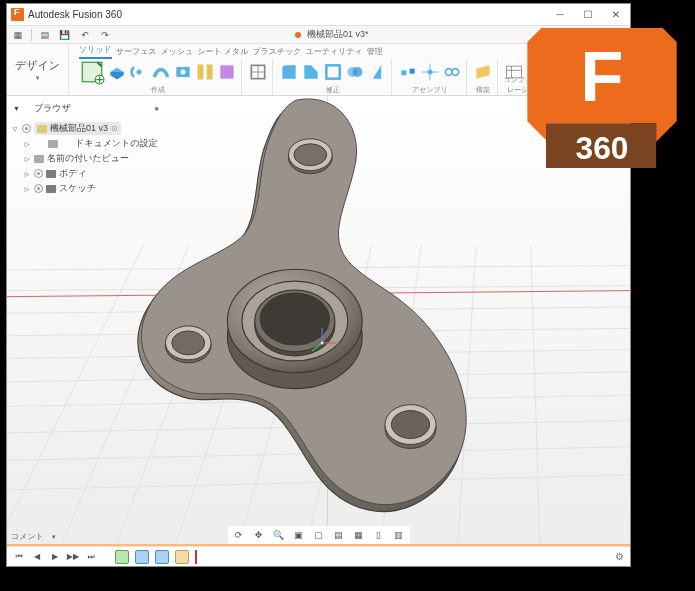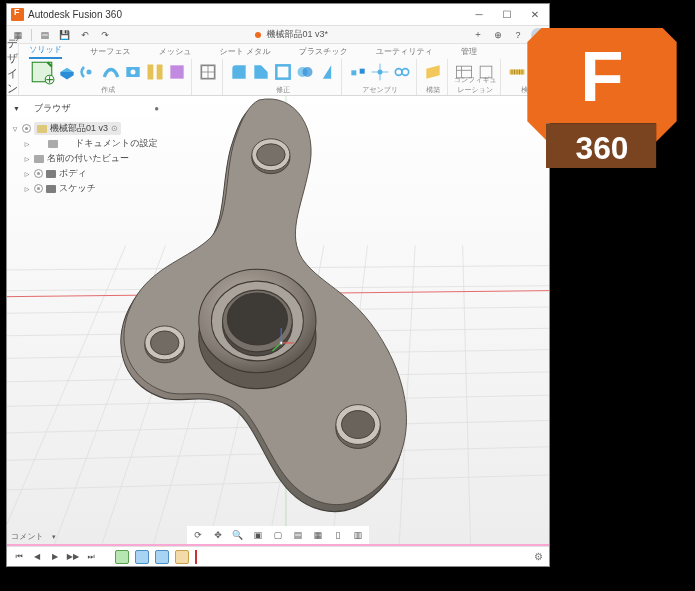--- a/index.html
+++ b/index.html
@@ -1,20 +1,20 @@
 <!DOCTYPE html>
 <html><head>
 <meta charset="utf-8">
 <style>
   * { margin: 0; padding: 0; box-sizing: border-box; font-family: "Segoe UI", "Meiryo", sans-serif; }
   body { background: #000; width: 695px; height: 591px; position: relative; overflow: hidden; }
 
   .window {
-    position: absolute; left: 6px; top: 3px; width: 544px; height: 564px;
-    background: #f9a8d4; border: 1px solid #8a8a8a; box-shadow: 0 2px 8px rgba(0,0,0,.5);
+    position: absolute; left: 6px; top: 3px; width: 625px; height: 564px;
+    background: #fdba74; border: 1px solid #8a8a8a; box-shadow: 0 2px 8px rgba(0,0,0,.5);
   }
 
   
   .titlebar { height: 22px; background: #fff; border-bottom: 1px solid #e0e0e0; display: flex; align-items: center; font-size: 10px; color: #333; padding-left: 4px; }
   .titlebar .app-icon { width: 13px; height: 13px; background: #ec6b1c; margin-right: 4px; border-radius: 1px; position: relative; }
   .titlebar .app-icon::after { content:"F"; color:#fff; font-weight:bold; font-size:9px; position:absolute; left:3px; top:-1px; }
   .titlebar .title-text { flex: 1; }
   .win-btns { display: flex; height: 100%; }
   .win-btn { width: 28px; display: flex; align-items: center; justify-content: center; font-size: 10px; color: #555; }
 
@@ -25,21 +25,21 @@
   .qat .doc-tab { flex:1; text-align:center; font-size:9px; color:#555; }
   .qat .doc-tab .dot { display:inline-block; width:6px; height:6px; border-radius:50%; background:#ec6b1c; margin-right:3px; vertical-align:middle; }
   .qat .avatar { width:14px; height:14px; border-radius:50%; background:#c9d4df; margin-left:auto; }
 
   
   .ribbon { height: 52px; background: #fbfbfb; border-bottom: 1px solid #d8d8d8; display:flex; font-size: 8px; color:#555; }
   .ribbon-left { width: 62px; border-right: 1px solid #e6e6e6; display:flex; flex-direction:column; align-items:center; justify-content:center; }
   .ribbon-left .label { font-size:11px; }
   .ribbon-left .drop { font-size:6px; color:#777; margin-top:2px; }
 
-  .tabs-row { height: 16px; display:flex; align-items:flex-end; gap: 28px; padding-left: 10px; }
+  .tabs-row { height: 16px; display:flex; align-items:flex-end; gap: 4px; padding-left: 10px; }
   .tab { font-size: 8px; color:#777; padding-bottom:2px; }
   .tab.active { color:#2b8dd6; border-bottom: 2px solid #2b8dd6; }
 
   .ribbon-body { flex:1; display:flex; flex-direction:column; }
   .tool-row { flex:1; display:flex; align-items:center; padding-left:6px; gap:2px; }
   .tool-grp { display:flex; align-items:center; gap:2px; padding: 0 4px; border-right:1px solid #e4e4e4; height:100%; position:relative; }
   .tool-grp:last-child { border-right:none; }
   .tool-grp::after { position:absolute; bottom:0; left:0; right:0; text-align:center; font-size:7px; color:#888; content: attr(data-label); }
   .tbtn { width: 20px; height: 20px; border-radius:2px; display:flex; align-items:center; justify-content:center; margin-bottom:10px; }
   .tbtn.big { width:26px; height:26px; }

